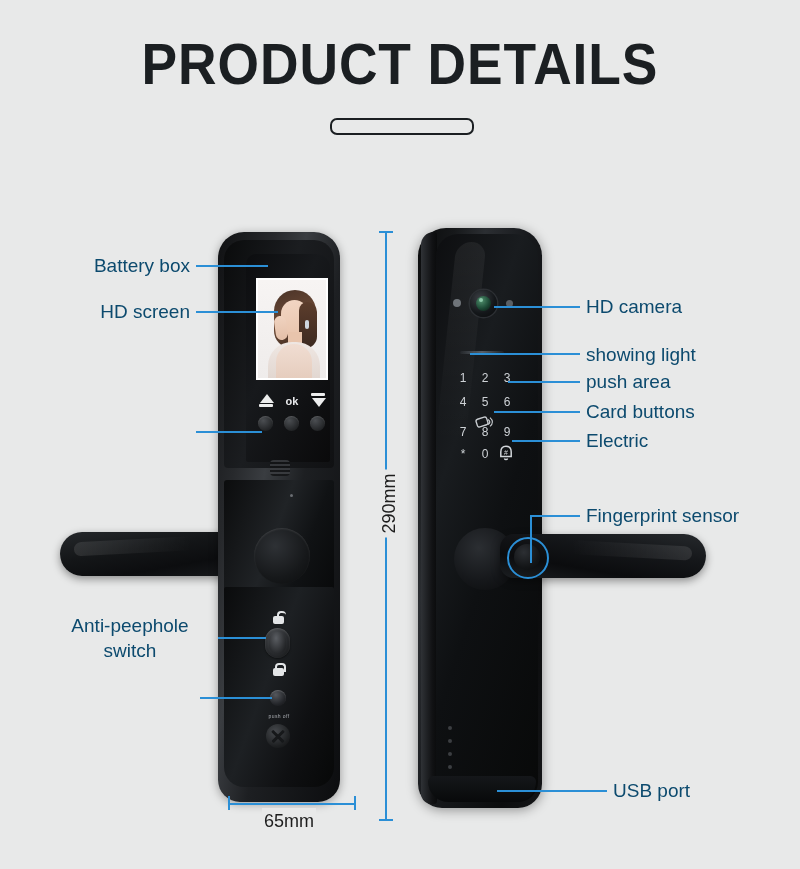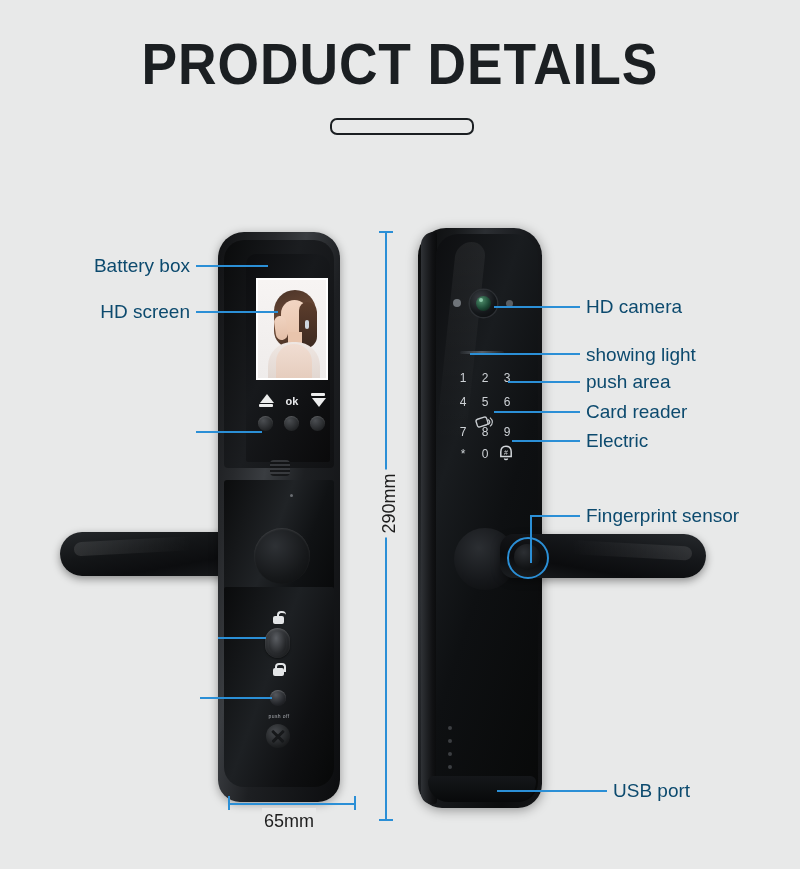--- a/index.html
+++ b/index.html
@@ -418,34 +418,35 @@
   </div>
 
   <div class="lbl r" style="left:20px;top:253px;width:170px">Battery box</div>
   <div class="lead" style="left:196px;top:265px;width:72px"></div>
 
   <div class="lbl r" style="left:20px;top:299px;width:170px">HD screen</div>
   <div class="lead" style="left:196px;top:311px;width:82px"></div>
 
   <div class="lead" style="left:196px;top:431px;width:66px"></div>
 
+  <div class="lbl two" style="left:45px;top:613px">Anti-peephole switch</div>
   <div class="lead" style="left:218px;top:637px;width:48px"></div>
 
   <div class="lead" style="left:200px;top:697px;width:72px"></div>
 
   <div class="lbl" style="left:586px;top:294px">HD camera</div>
   <div class="lead" style="left:494px;top:306px;width:86px"></div>
 
   <div class="lbl" style="left:586px;top:342px">showing light</div>
   <div class="lead" style="left:470px;top:353px;width:110px"></div>
 
   <div class="lbl" style="left:586px;top:369px">push area</div>
   <div class="lead" style="left:508px;top:381px;width:72px"></div>
 
-  <div class="lbl" style="left:586px;top:399px">Card reader</div>
+  <div class="lbl" style="left:586px;top:399px">Card buttons</div>
   <div class="lead" style="left:494px;top:411px;width:86px"></div>
 
   <div class="lbl" style="left:586px;top:428px">Electric</div>
   <div class="lead" style="left:512px;top:440px;width:68px"></div>
 
   <div class="lbl" style="left:586px;top:503px">Fingerprint sensor</div>
   <div class="lead" style="left:530px;top:515px;width:50px"></div>
   <div class="leadv" style="left:530px;top:515px;height:48px"></div>
 
   <div class="lbl" style="left:613px;top:778px">USB port</div>

